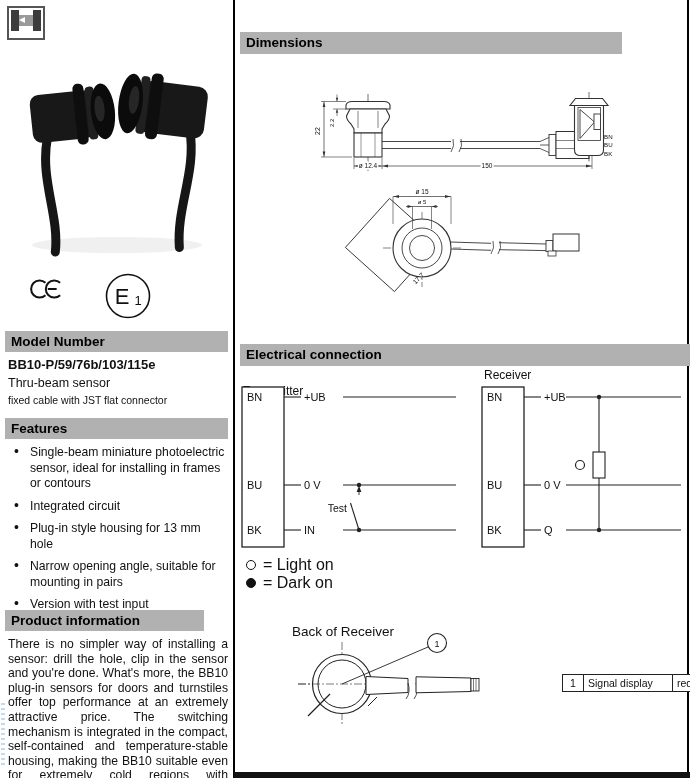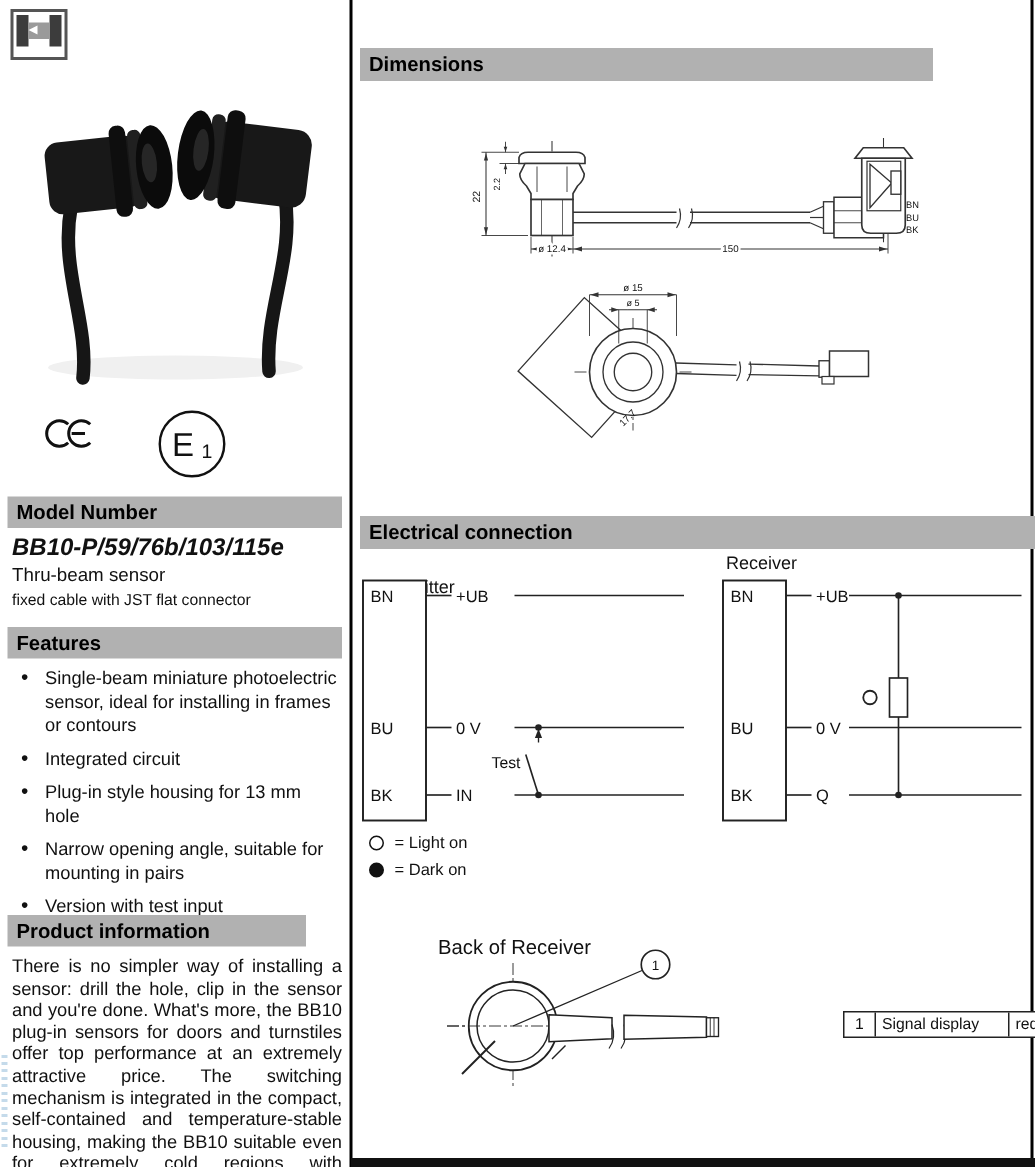--- a/index.html
+++ b/index.html
@@ -3,30 +3,30 @@
 <meta charset="utf-8">
 <style>
   html,body{margin:0;padding:0;background:#e8e8e8;}
   .page{position:relative;width:690px;height:778px;background:#fff;
         font-family:"Liberation Sans",sans-serif;color:#111;overflow:hidden;}
   .abs{position:absolute;}
   .bar{position:absolute;background:#b1b1b1;height:21px;font-weight:bold;font-size:13.5px;
        line-height:21px;padding-left:6px;box-sizing:border-box;color:#000;}
   .vline{position:absolute;background:#000;}
   .txt{position:absolute;white-space:nowrap;}
-  .model-value{font-weight:bold;font-size:16px;font-style:italic;}
+  .model-value{font-weight:bold;font-size:13px;}
   .subtitle{font-size:12.5px;}
   .note{font-size:10.5px;}
   ul.features{list-style:none;margin:0;padding:0;font-size:12.2px;line-height:15.5px;width:218px;}
   ul.features li{position:relative;padding-left:22px;margin-bottom:7px;}
   ul.features li:before{content:"\2022";position:absolute;left:6px;top:-1px;font-size:14px;}
   .prodtext{font-size:12.2px;line-height:14.6px;text-align:justify;width:220px;}
   svg text{font-family:"Liberation Sans",sans-serif;fill:#111;}
   .dimtxt{paint-order:stroke;stroke:#fff;stroke-width:3px;}
-  .legend-row{position:absolute;display:flex;align-items:center;font-size:11px;gap:7px;}
+  .legend-row{position:absolute;display:flex;align-items:center;font-size:16px;gap:7px;}
   .sym{display:inline-block;width:10px;height:10px;border:1.6px solid #111;border-radius:50%;box-sizing:border-box;}
   .sym.filled{background:#111;}
   .ind-table{position:absolute;display:flex;font-size:10.5px;line-height:16px;border:1px solid #222;background:#fff;}
   .ind-table .c{border-left:1px solid #222;padding:0 4px;height:16px;}
   .ind-table .c:first-child{border-left:none;width:12px;text-align:center;}
   .logo{position:absolute;left:7px;top:6px;width:34px;height:30px;border:2px solid #555;background:#fff;}
   .logo .b{position:absolute;top:2px;width:8px;height:21px;background:#3c3c3c;}
   .logo .band{position:absolute;left:10px;top:7px;width:14px;height:11px;background:#9a9a9a;}
   .logo .arrow{position:absolute;left:10px;top:9px;width:0;height:0;
       border-top:3.5px solid transparent;border-bottom:3.5px solid transparent;border-right:6px solid #fff;}

